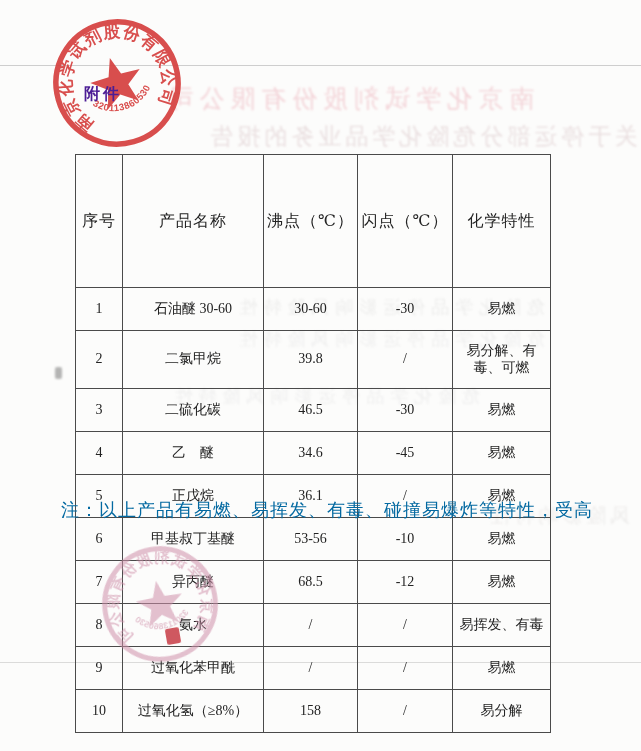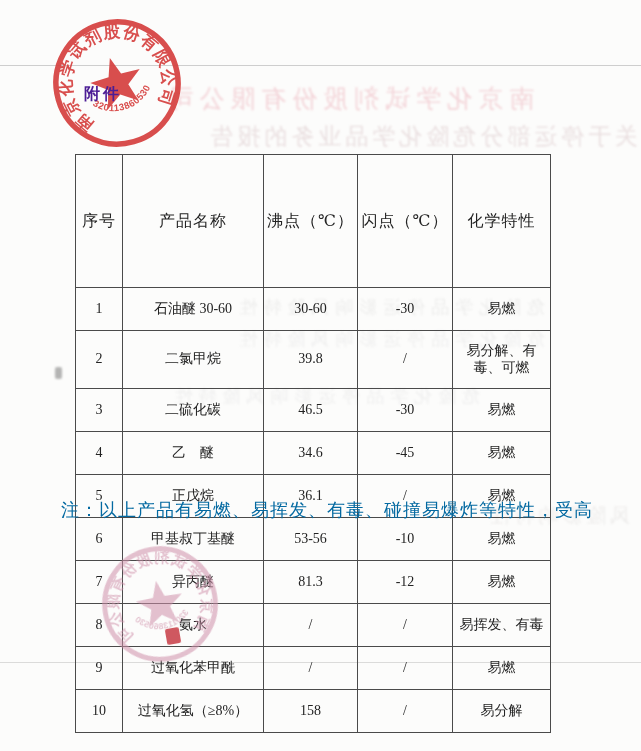--- a/index.html
+++ b/index.html
@@ -152,21 +152,21 @@
     <tr>
       <td>6</td>
       <td>甲基叔丁基醚</td>
       <td>53-56</td>
       <td>-10</td>
       <td class="col-prop">易燃</td>
     </tr>
     <tr>
       <td>7</td>
       <td>异丙醚</td>
-      <td>81.3</td>
+      <td>68.5</td>
       <td>-12</td>
       <td class="col-prop">易燃</td>
     </tr>
     <tr>
       <td>8</td>
       <td>氨水</td>
       <td>/</td>
       <td>/</td>
       <td class="col-prop">易挥发、有毒</td>
     </tr>

